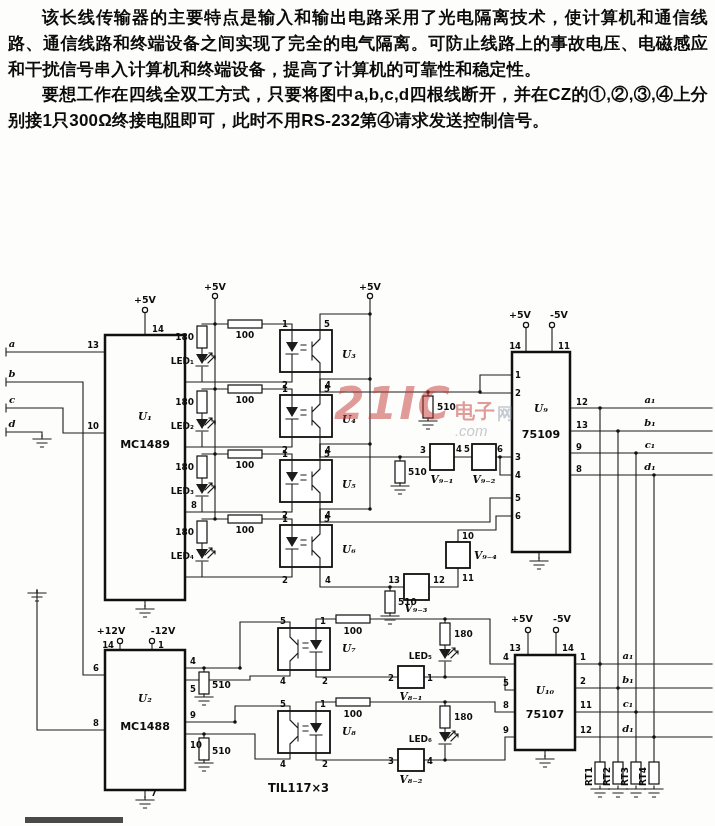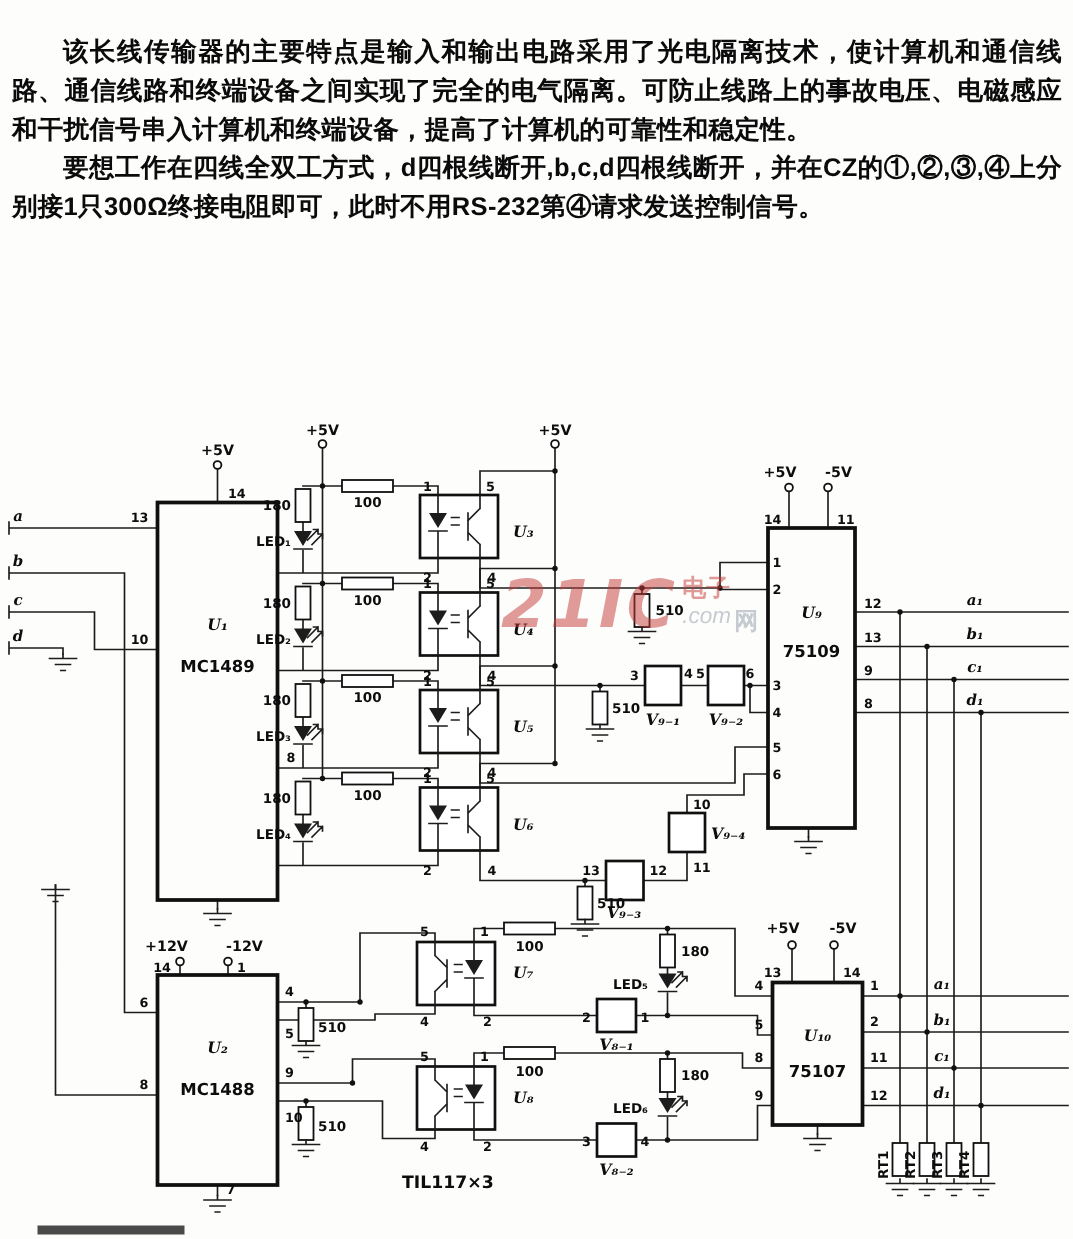--- a/index.html
+++ b/index.html
@@ -1,27 +1,27 @@
 <!DOCTYPE html>
 <html><head>
 <meta charset="utf-8">
 <style>
   html,body{margin:0;padding:0;}
   body{width:715px;height:826px;background:#fdfdfc;position:relative;overflow:hidden;
        font-family:"Liberation Sans",sans-serif;}
-  .doc{position:absolute;top:22px;left:8px;width:700px;}
+  .doc{position:absolute;top:5px;left:8px;width:700px;}
   .doc p{margin:0;font-size:17px;line-height:25.8px;font-weight:700;color:#0b0b0b;
          text-align:justify;text-indent:2em;letter-spacing:.2px;
          font-family:"Liberation Sans",sans-serif;}
   .wm{position:absolute;left:334px;top:384px;display:flex;align-items:flex-start;
       opacity:.5;z-index:3;pointer-events:none;}
   .wm-brand{font-size:44px;font-weight:800;font-style:italic;color:#c53b36;
             line-height:.9;letter-spacing:2px;font-family:"DejaVu Sans",sans-serif;}
   .wm-col{display:flex;flex-direction:column;margin-left:3px;}
-  .wm-cn{color:#c53b36;font-size:16px;font-weight:700;line-height:1.1;}
+  .wm-cn{color:#c53b36;font-size:20px;font-weight:700;line-height:1.1;margin-top:16px;}
   .wm-suffix{color:#8e9aa6;font-size:15px;font-style:italic;font-weight:400;line-height:1.2;}
   .wm-cn2{color:#8e9aa6;font-size:16px;font-weight:700;margin-top:20px;margin-left:2px;}
   svg.schem{position:absolute;left:0;top:0;z-index:2;}
   .w{stroke:#1c1c1c;stroke-width:1.1;fill:none;stroke-linecap:square;}
   .chip{stroke:#101010;stroke-width:2.5;fill:none;}
   .box{stroke:#101010;stroke-width:1.8;fill:#fff;}
   .res{stroke:#101010;stroke-width:1.2;fill:#fff;}
   .dot{fill:#111;}
   .oc{stroke:#111;stroke-width:1.2;fill:#fff;}
   .fill{fill:#1c1c1c;stroke:none;}
@@ -33,21 +33,21 @@
   .ts{font:700 9.5px "DejaVu Sans",sans-serif;}
   .tt{font:italic 700 10px "DejaVu Serif",serif;}
   .tn{font:700 11.5px "DejaVu Sans",sans-serif;}
   .artifact{position:absolute;left:25px;top:817px;width:98px;height:6px;background:#2a2a2a;opacity:.85;}
 </style>
 </head>
 <body>
 
 <div class="doc">
   <p>该长线传输器的主要特点是输入和输出电路采用了光电隔离技术，使计算机和通信线路、通信线路和终端设备之间实现了完全的电气隔离。可防止线路上的事故电压、电磁感应和干扰信号串入计算机和终端设备，提高了计算机的可靠性和稳定性。</p>
-  <p>要想工作在四线全双工方式，d四根线断开,b,c,d四根线断开，并在CZ的①,②,③,④上分别接1只300Ω终接电阻即可，此时不用RS-232第④请求发送控制信号。</p>
+  <p>要想工作在四线全双工方式，只要将图中a,b,c,d四根线断开，并在CZ的①,②,③,④上分别接1只300Ω终接电阻即可，此时不用RS-232第④请求发送控制信号。</p>
 </div>
 
 <div class="wm">
   <span class="wm-brand">21IC</span>
   <span class="wm-col">
     <span class="wm-cn">电子</span>
     <span class="wm-suffix">.com</span>
   </span>
   <span class="wm-cn2">网</span>
 </div>

